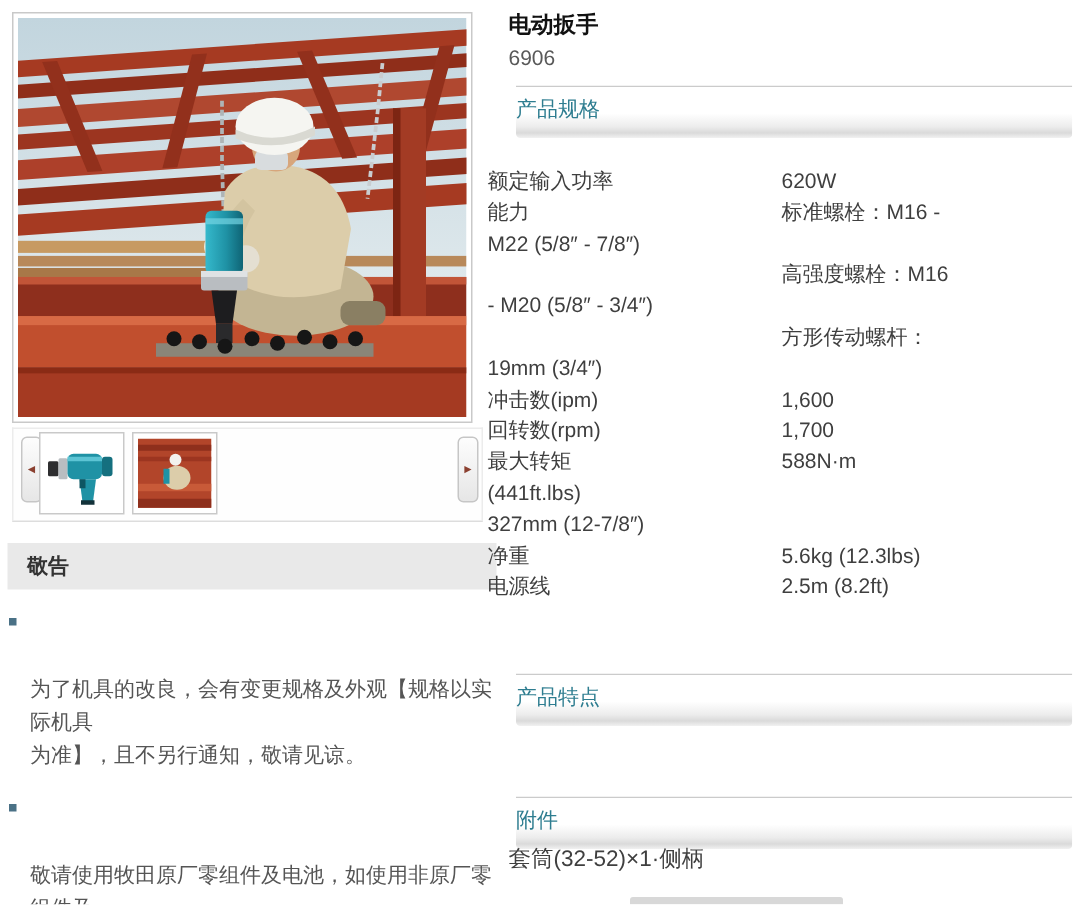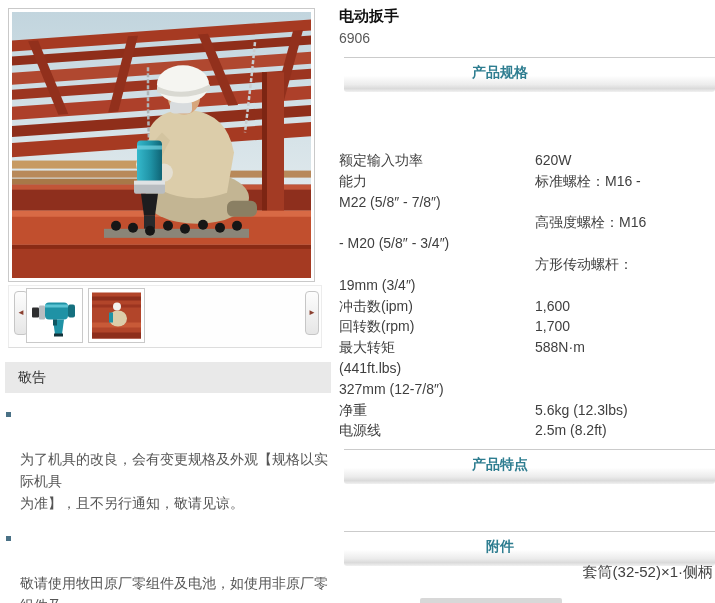--- a/index.html
+++ b/index.html
@@ -29,60 +29,60 @@
   .nav-btn.next { left:296px; }
   .thumb {
     position:absolute; top:2px; width:57px; height:55px;
     background:#fff; border:1px solid #c9c9c9; padding:3px; cursor:pointer;
   }
   .thumb svg { display:block; width:100%; height:100%; }
   .thumb.t1 { left:17px; }
   .thumb.t2 { left:79px; }
   .notice-header {
     position:absolute; left:5px; top:362px; width:326px; height:31px;
-    background:#e9e9e9; color:#333; font-size:14px; font-weight:normal;
+    background:#e9e9e9; color:#333; font-size:14px; font-weight:bold;
     line-height:31px; padding-left:13px;
   }
   .notice-list { position:absolute; left:5px; top:404px; width:328px; }
   .notice-item {
     position:relative; padding-left:15px; margin-bottom:14px;
     font-size:14px; line-height:22px; color:#555; white-space:pre-line;
   }
   .notice-item .sq {
     position:absolute; left:1px; top:8px; width:5px; height:5px; background:#4a7186;
   }
   
   .prod-title { position:absolute; left:339px; top:7px; font-size:15px; font-weight:bold; color:#111; }
   .prod-model { position:absolute; left:339px; top:30px; font-size:14px; color:#595959; }
   .band {
     position:absolute; left:344px; width:371px; height:35px;
     border-top:1px solid #cbcbcb; border-radius:0 0 3px 3px;
     background:linear-gradient(to bottom,#ffffff 0%,#ffffff 52%,#ececec 78%,#dadada 90%,#f1f1f1 100%);
   }
   .band .band-label {
-    width:312px; text-align:center; padding-top:6px;
-    font-size:14px; font-weight:bold; color:#2e7d90;
+    width:312px; padding-top:6px;
+    font-size:14px; font-weight:normal; color:#2e7d90;
   }
   .band.b-specs { top:57px; }
   .band.b-feat  { top:433px;margin-top:16px; }
   .band.b-acc   { top:531px; }
-  .spec-table { position:absolute; left:339px; top:110px; width:374px;margin-top:40px; }
+  .spec-table { position:absolute; left:325px; top:110px; width:374px; }
   .spec-row { display:flex; }
   .spec-label, .spec-value {
     font-size:14px; line-height:20.8px; color:#3f3f3f; white-space:pre-line;
   }
   .spec-label { width:196px; flex:none; }
   .spec-value { flex:1; }
   .feature-text {
     position:absolute; left:339px; top:469px; width:374px;
     font-size:15px; line-height:23px; color:#3f3f3f; white-space:pre-line;
   }
   .accessory-text {
     position:absolute; left:339px; top:563px; width:374px;
-    font-size:15px; color:#3f3f3f;text-align:right;
+    font-size:15px; color:#3f3f3f;
   }
   .bottom-bar {
     position:absolute; left:420px; top:598px; width:142px; height:5px;
     background:#d8d8d8; border-radius:2px 2px 0 0;
   }
 </style>
 </head>
 <body>
 
 <div class="page">

